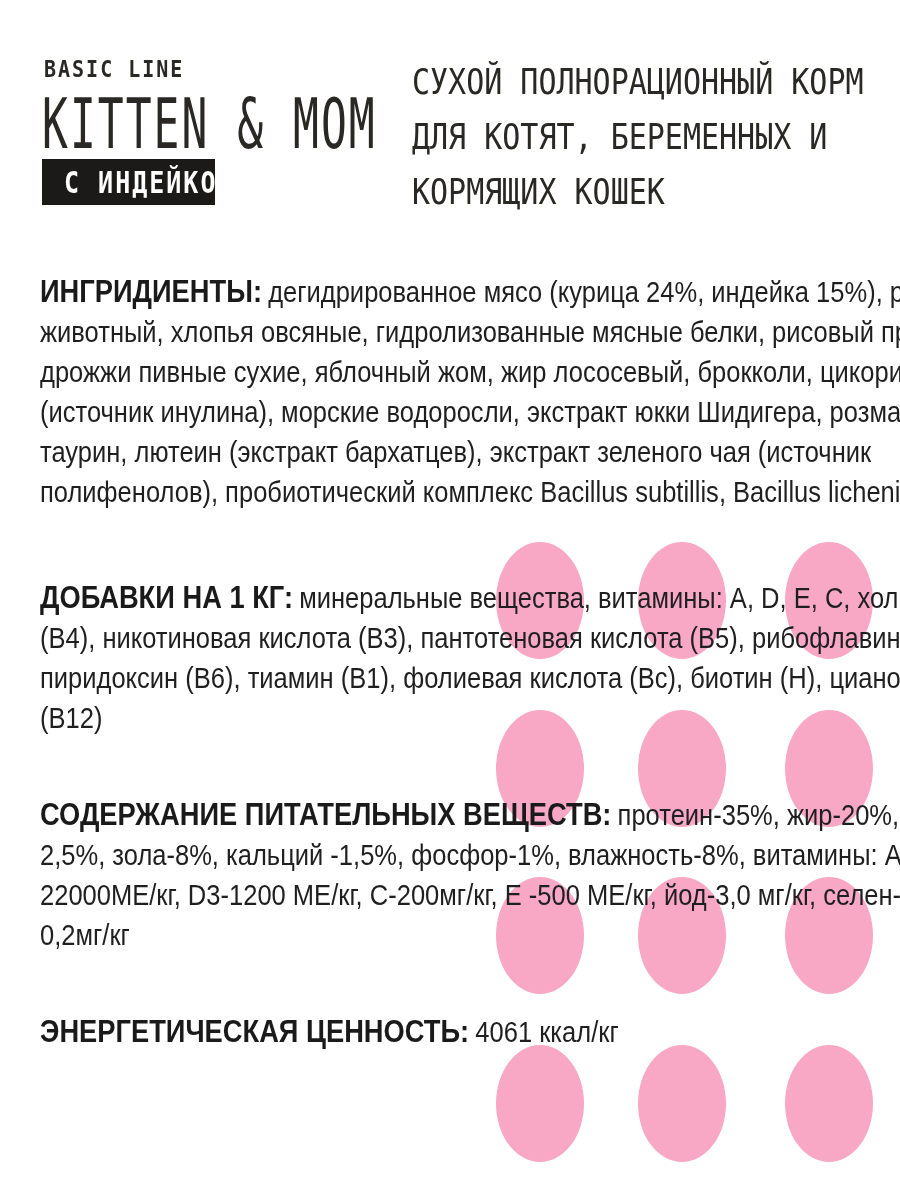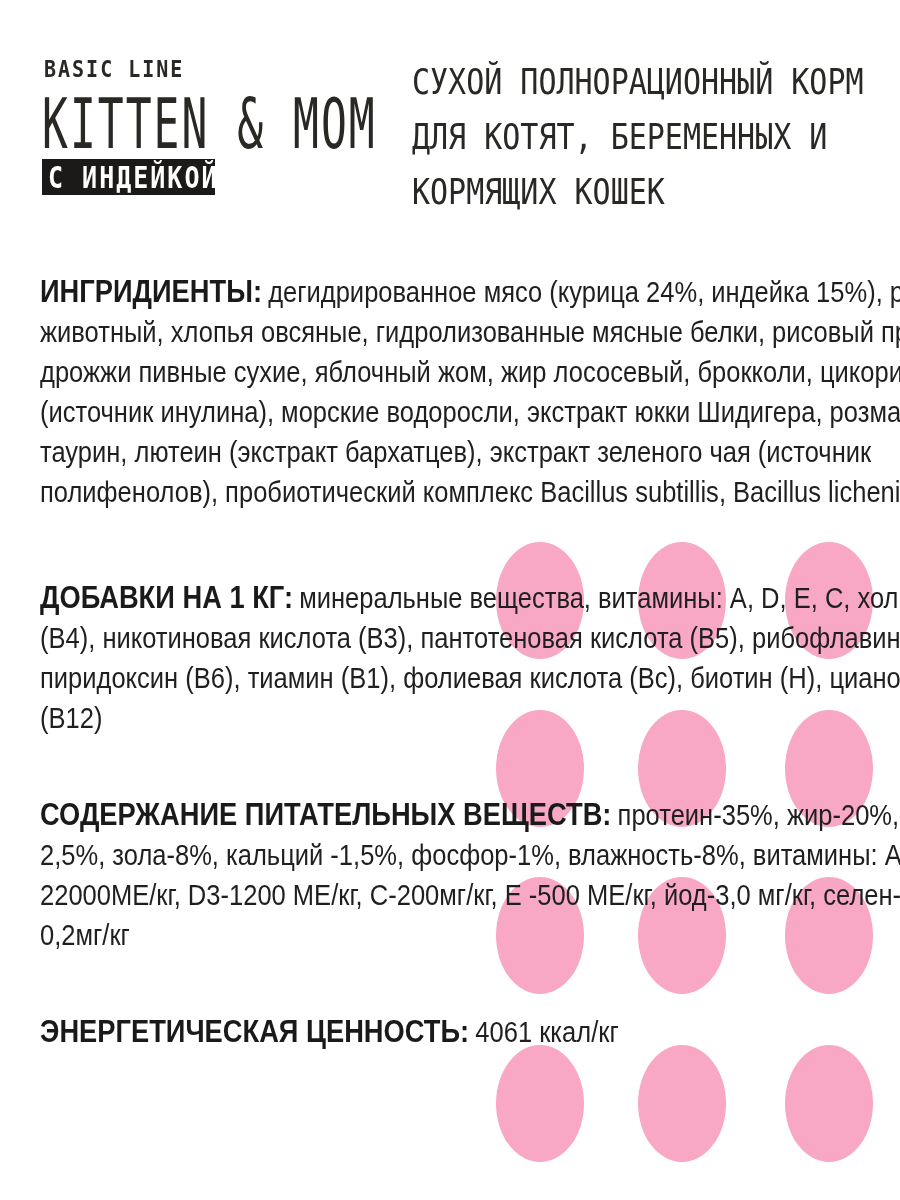--- a/index.html
+++ b/index.html
@@ -12,22 +12,22 @@
 
   
   .brand-line{position:absolute;left:44px;top:57px;z-index:2;
     font-family:"DejaVu Sans Mono",monospace;font-size:20px;line-height:1;
     letter-spacing:2px;color:#2a2825;font-weight:bold;
     transform:scaleY(1.15);transform-origin:0 0;white-space:nowrap;}
   .product-name{position:absolute;left:42px;top:90px;z-index:2;
     font-family:"DejaVu Sans Mono",monospace;font-size:43px;line-height:1;
     letter-spacing:2px;color:#2a2825;font-weight:normal;
     transform:scaleY(1.6);transform-origin:0 0;white-space:nowrap;}
-  .flavor-badge{position:absolute;left:42px;top:159px;width:173px;height:36px;z-index:2;
-    display:flex;align-items:center;justify-content:flex-start;padding-left:6px;
+  .flavor-badge{position:absolute;left:42px;top:159px;width:173px;height:46px;z-index:2;
+    display:flex;align-items:center;justify-content:flex-start;padding-left:22px;
     box-sizing:border-box;}
   .flavor-badge span{font-family:"DejaVu Sans Mono",monospace;font-size:25px;line-height:1;
     letter-spacing:2px;font-weight:bold;
     transform:scaleY(1.2);transform-origin:0 50%;white-space:nowrap;}
   .descr{position:absolute;left:412px;top:54px;z-index:2;
     font-family:"DejaVu Sans Mono",monospace;font-size:30px;line-height:47px;
     color:#2a2825;font-weight:normal;transform:scaleY(1.17);transform-origin:0 0;
     white-space:nowrap;}
 
   

